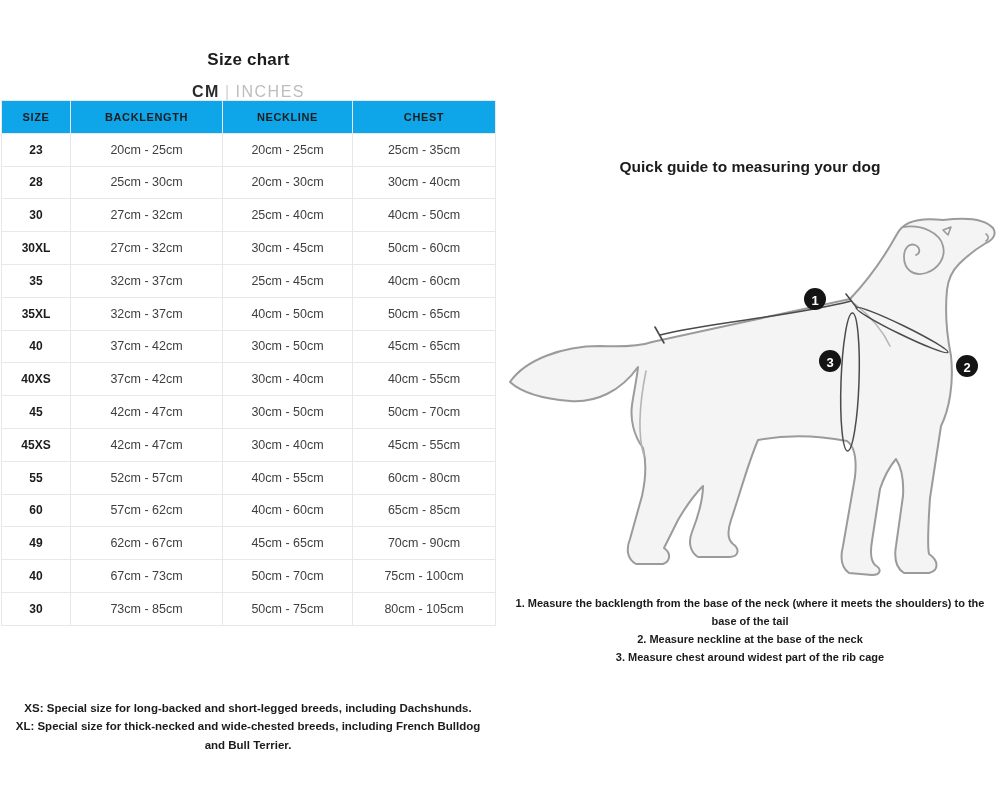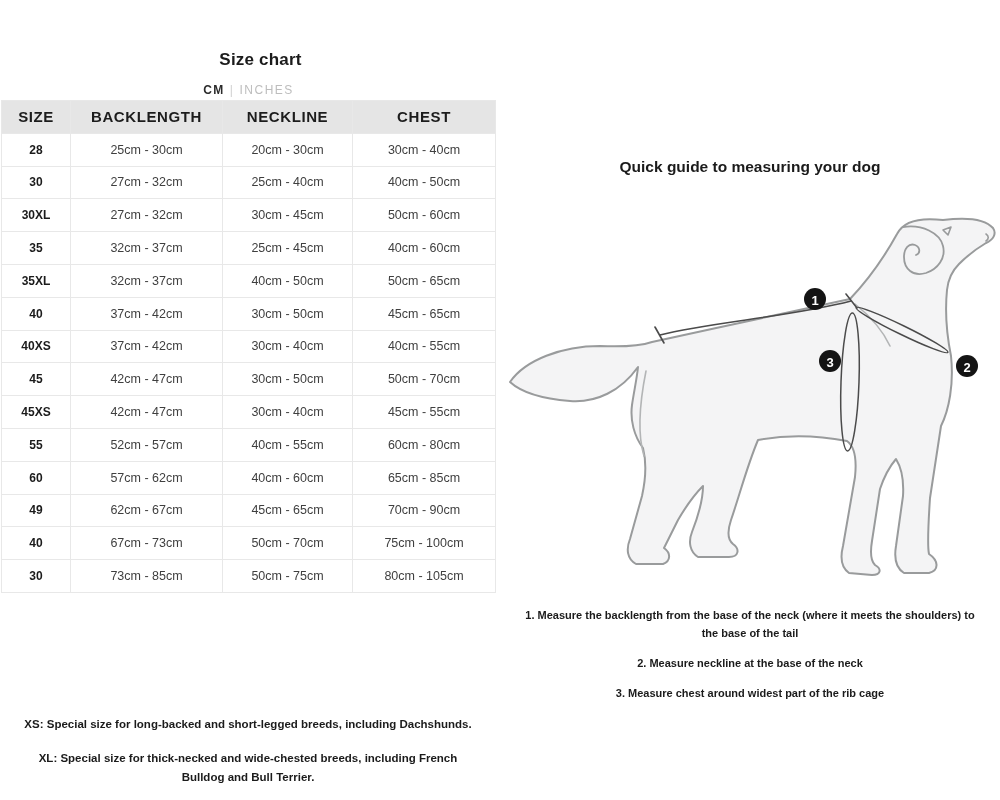--- a/index.html
+++ b/index.html
@@ -4,63 +4,63 @@
 <style>
   html,body{margin:0;padding:0;}
   body{
     width:1000px;height:800px;position:relative;background:#ffffff;
     font-family:"Liberation Sans",sans-serif;color:#1c1c1c;overflow:hidden;
   }
   
   .left-col{position:absolute;left:0;top:0;width:497px;height:800px;}
   .chart-title{
     position:absolute;top:50px;left:0;width:497px;text-align:center;
-    font-size:17px;font-weight:bold;letter-spacing:.2px;color:#1b1b1b;padding-left:12px;
+    font-size:17px;font-weight:bold;letter-spacing:.2px;color:#1b1b1b;
   }
   .unit-toggle{
     position:absolute;top:83px;left:0;width:497px;text-align:center;
-    font-size:12px;letter-spacing:1.5px;
+    font-size:16px;letter-spacing:1.5px;
   }
   .unit-cm{color:#2b2b2b;font-weight:bold;cursor:pointer;}
   .unit-sep{color:#d0d0d0;margin:0 5px;}
   .unit-inches{color:#bdbdbd;cursor:pointer;}
   table.size-table{
     position:absolute;top:100px;left:1px;width:494px;
     border-collapse:collapse;table-layout:fixed;
   }
   .size-table col.c1{width:69px;}
   .size-table col.c2{width:152px;}
   .size-table col.c3{width:130px;}
   .size-table col.c4{width:143px;}
   .size-table th,.size-table td{
     border:1px solid #e8e8e8;text-align:center;vertical-align:middle;padding:0;
   }
   .size-table th{
-    height:31.8px;font-size:15px;letter-spacing:.6px;color:#1c1c1c;
-    background:#e5e5e5;font-weight:bold;
+    height:31.8px;font-size:11px;letter-spacing:.6px;color:#1c1c1c;
+    background:#0ea5e9;font-weight:bold;
   }
   .size-table td{height:31.8px;font-size:12.5px;color:#3f3f3f;}
   .size-table td.size-cell{font-weight:bold;color:#1b1b1b;font-size:12px;}
   .chart-notes{
     position:absolute;top:699px;left:8px;width:480px;text-align:center;
     font-size:11.5px;font-weight:bold;line-height:1.6;color:#1b1b1b;
   }
-  .chart-notes p{margin:16px;}
+  .chart-notes p{margin:0;}
   
   .right-col{position:absolute;left:500px;top:8px;width:500px;height:800px;}
   .guide-title{
     position:absolute;top:150px;left:0;width:500px;text-align:center;
     font-size:15.5px;font-weight:bold;color:#1b1b1b;
   }
   .dog-figure{position:absolute;top:188px;left:0;width:500px;height:400px;}
   .guide-instructions{
     position:absolute;top:586px;left:4px;width:492px;text-align:center;
     font-size:11px;font-weight:bold;line-height:1.65;color:#1b1b1b;
   }
-  .guide-instructions p{margin:12px;}
+  .guide-instructions p{margin:0;}
 </style>
 </head>
 <body>
 
 <div class="left-col">
 
   <div class="chart-title">Size chart</div>
 
   <div class="unit-toggle">
     <span class="unit-cm">CM</span><span class="unit-sep">|</span><span class="unit-inches">INCHES</span>
@@ -75,20 +75,26 @@
       </colgroup>
     <thead>
       <tr>
         <th>SIZE</th>
         <th>BACKLENGTH</th>
         <th>NECKLINE</th>
         <th>CHEST</th>
       </tr>
     </thead>
     <tbody>
+        <tr>
+          <td class="size-cell">23</td>
+          <td>20cm - 25cm</td>
+          <td>20cm - 25cm</td>
+          <td>25cm - 35cm</td>
+        </tr>
         <tr>
           <td class="size-cell">28</td>
           <td>25cm - 30cm</td>
           <td>20cm - 30cm</td>
           <td>30cm - 40cm</td>
         </tr>
         <tr>
           <td class="size-cell">30</td>
           <td>27cm - 32cm</td>
           <td>25cm - 40cm</td>

